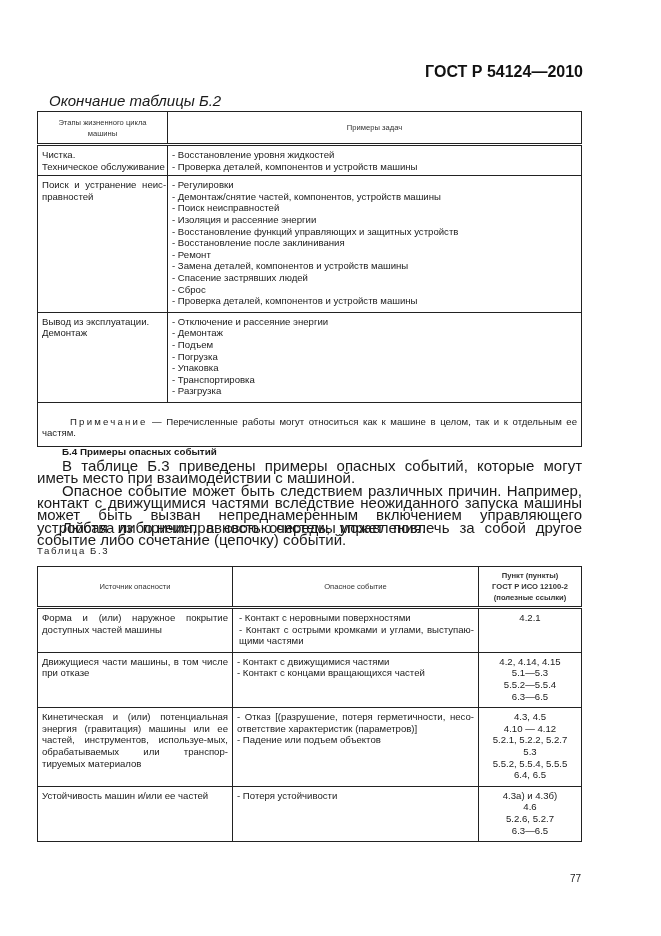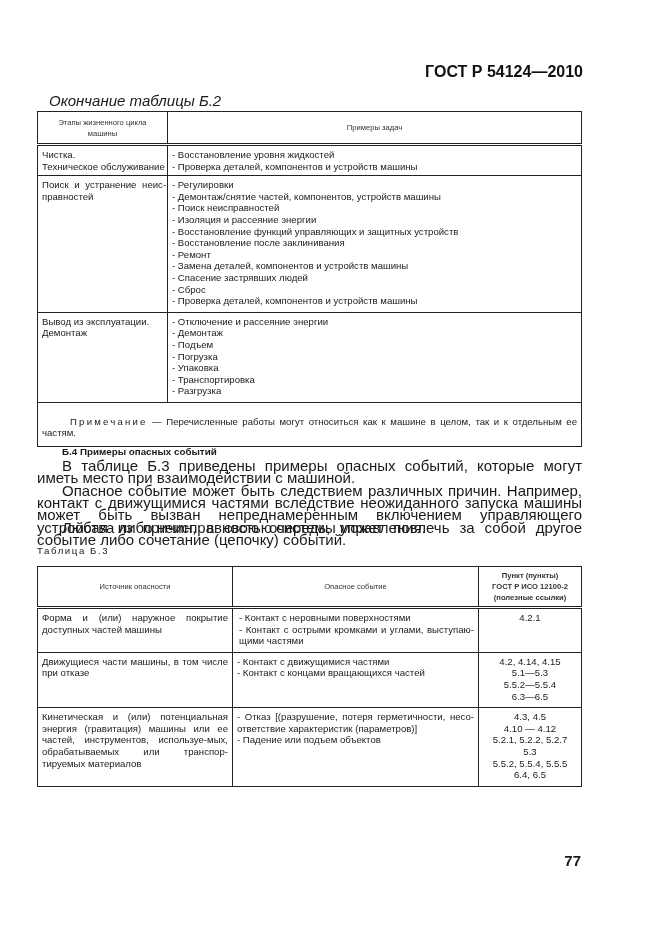--- a/index.html
+++ b/index.html
@@ -16,21 +16,21 @@
   .t3 { top:566px; }
   .t3 thead th { border-bottom:3px double #222; height:33px; }
   .item { display:block; white-space:nowrap; }
   .just { text-align:justify; }
   .center { text-align:center; }
   .note-cell { padding:13px 4px 7px 4px; text-indent:28px; text-align:justify; }
   .spaced { letter-spacing:2.2px; }
   .sec-title { left:62px; top:446px; font-weight:bold; font-size:9.8px; }
   .para { left:37px; width:545px; font-size:15px; line-height:12.2px; text-align:justify; text-indent:25px; }
   .tab-caption { left:37px; top:545px; font-size:9.6px; }
-  .page-num { right:80px; top:852px; font-size:15px;font-weight:bold; }
+  .page-num { right:80px; top:873px; font-size:10px; }
 </style>
 </head>
 <body>
 
 <div class="abs doc-header">ГОСТ Р 54124—2010</div>
 
 <div class="abs caption">Окончание таблицы Б.2</div>
 
 <table class="t2">
   <colgroup>
@@ -150,16 +150,28 @@
       </td>
       <td class="center" style="padding-bottom:5px;">
         <span class="item">4.3, 4.5</span>
         <span class="item">4.10 — 4.12</span>
         <span class="item">5.2.1, 5.2.2, 5.2.7</span>
         <span class="item">5.3</span>
         <span class="item">5.5.2, 5.5.4, 5.5.5</span>
         <span class="item">6.4, 6.5</span>
       </td>
     </tr>
+    <tr>
+      <td>Устойчивость машин и/или ее частей</td>
+      <td>
+        <span class="item">- Потеря устойчивости</span>
+      </td>
+      <td class="center" style="padding-bottom:5px;">
+        <span class="item">4.3а) и 4.3б)</span>
+        <span class="item">4.6</span>
+        <span class="item">5.2.6, 5.2.7</span>
+        <span class="item">6.3—6.5</span>
+      </td>
+    </tr>
   </tbody>
 </table>
 
 <div class="abs page-num">77</div>
 
 </body></html>

